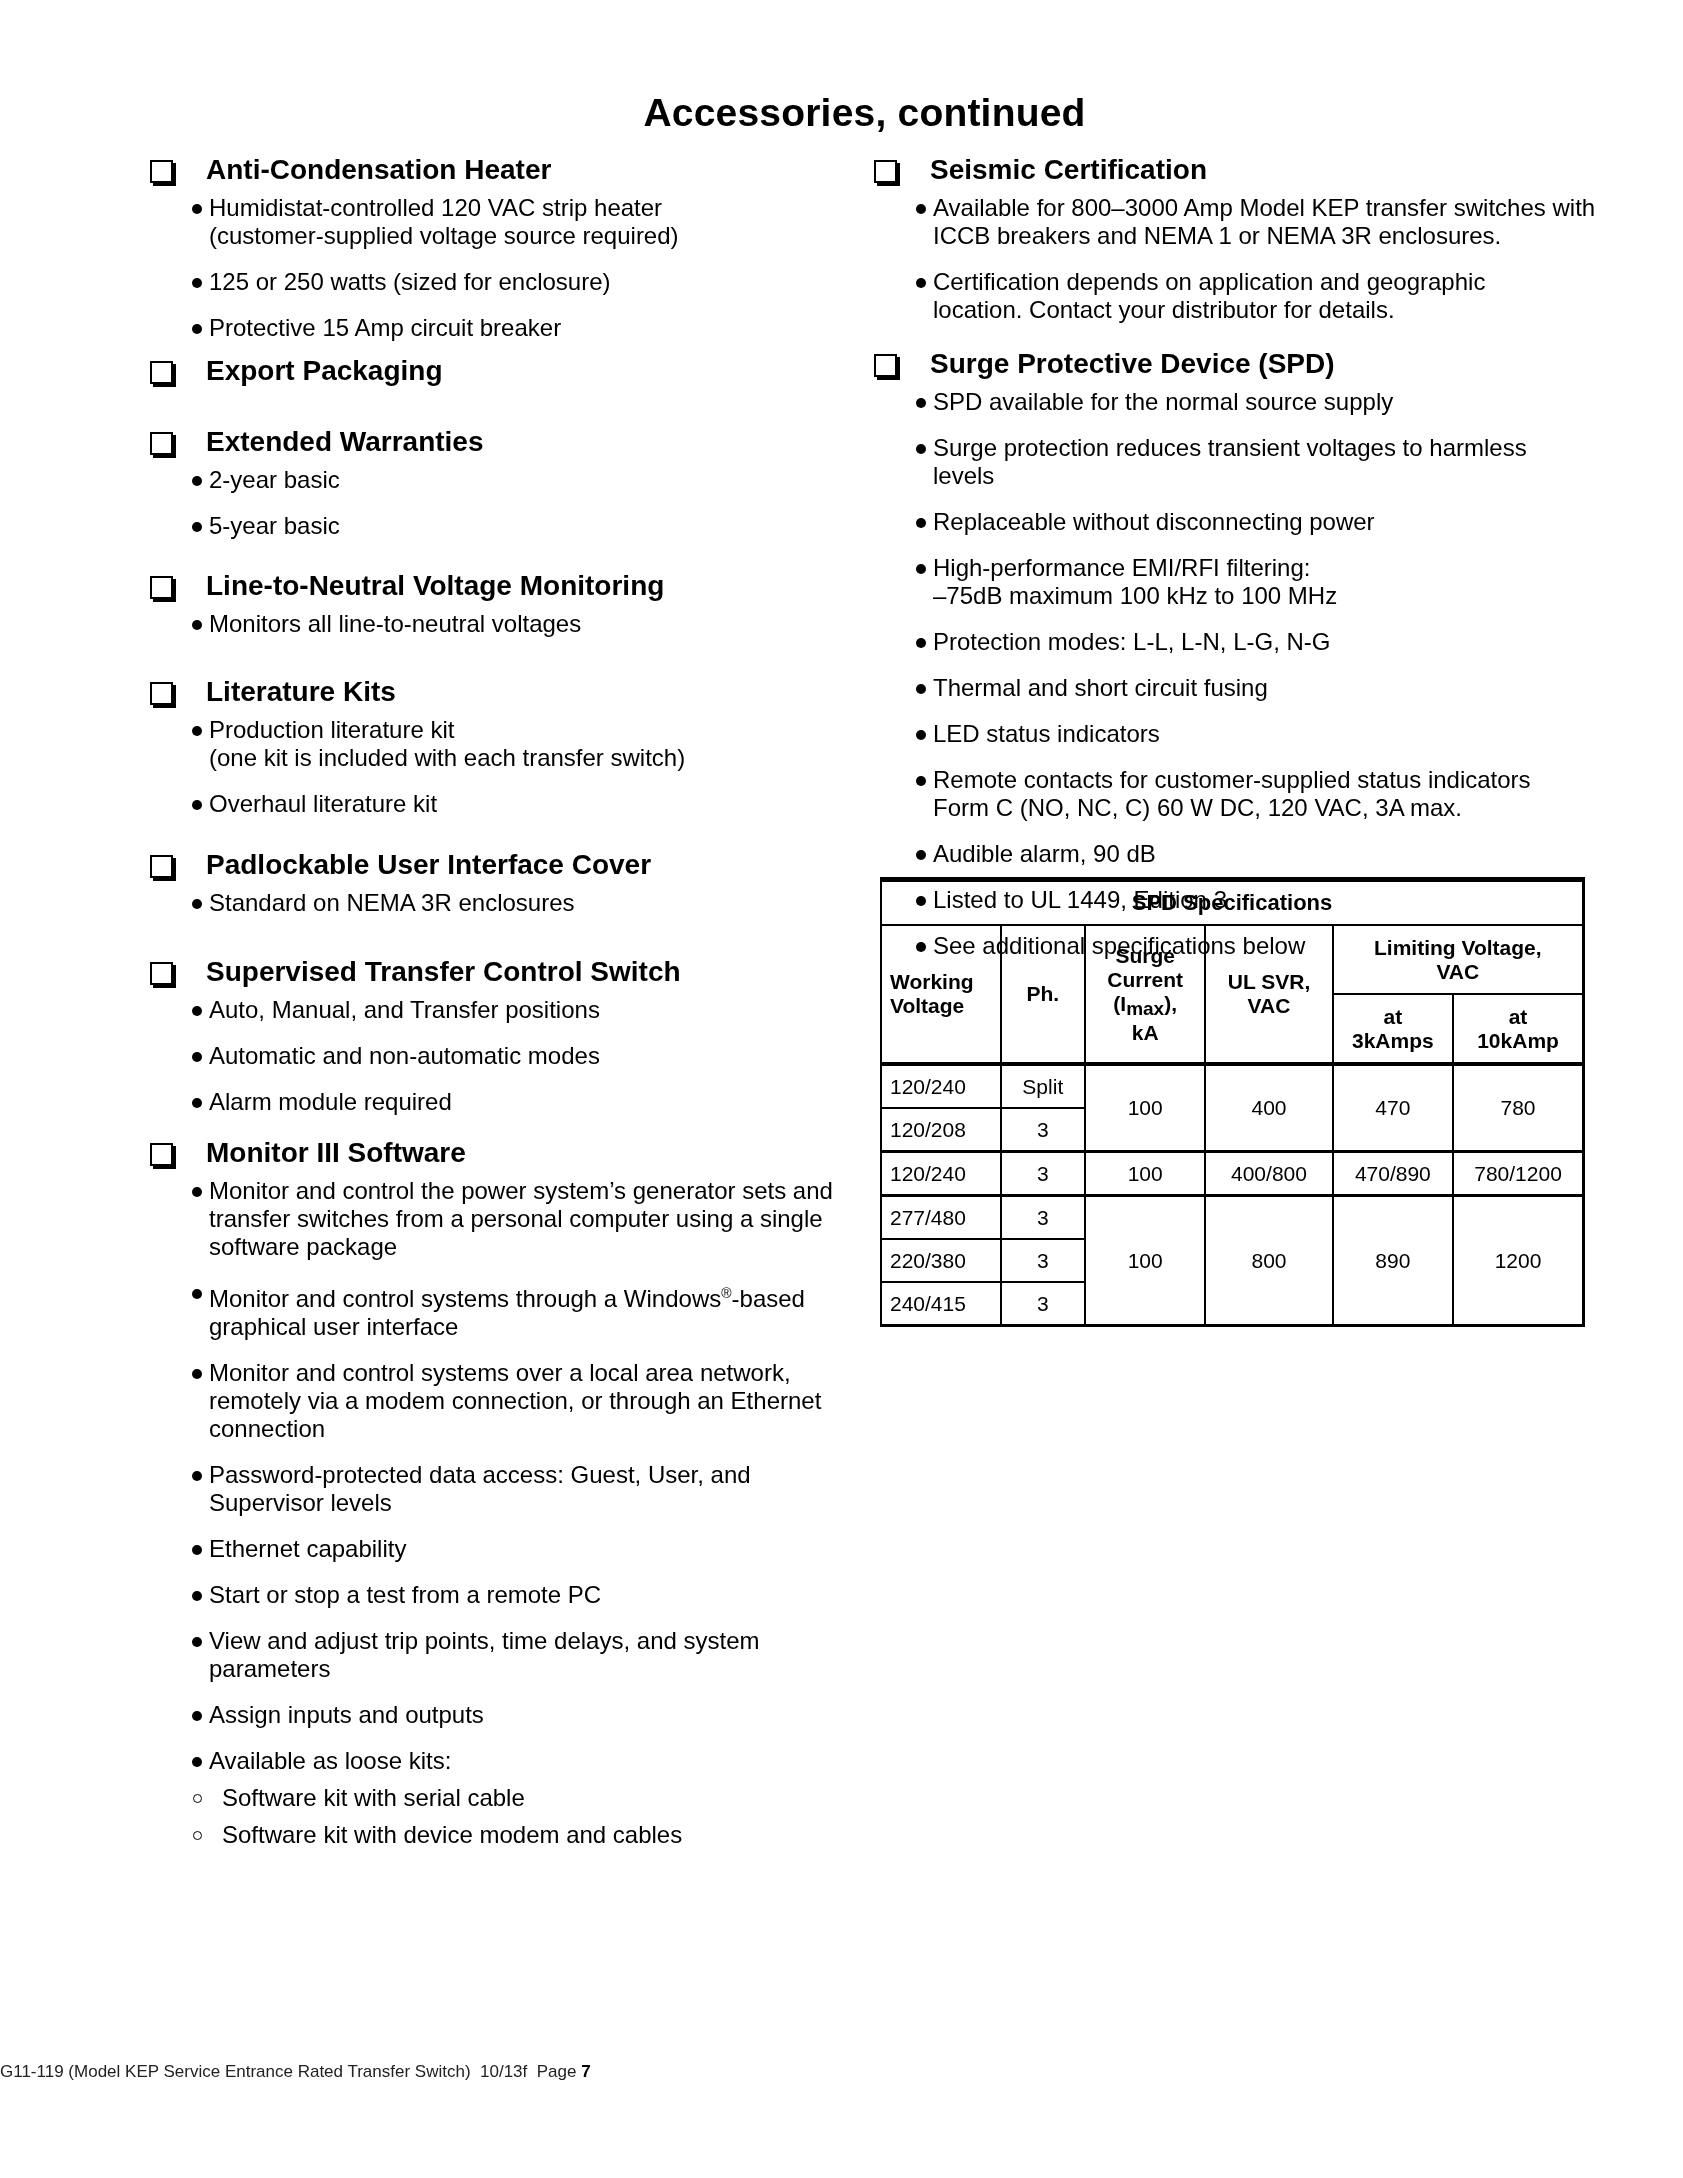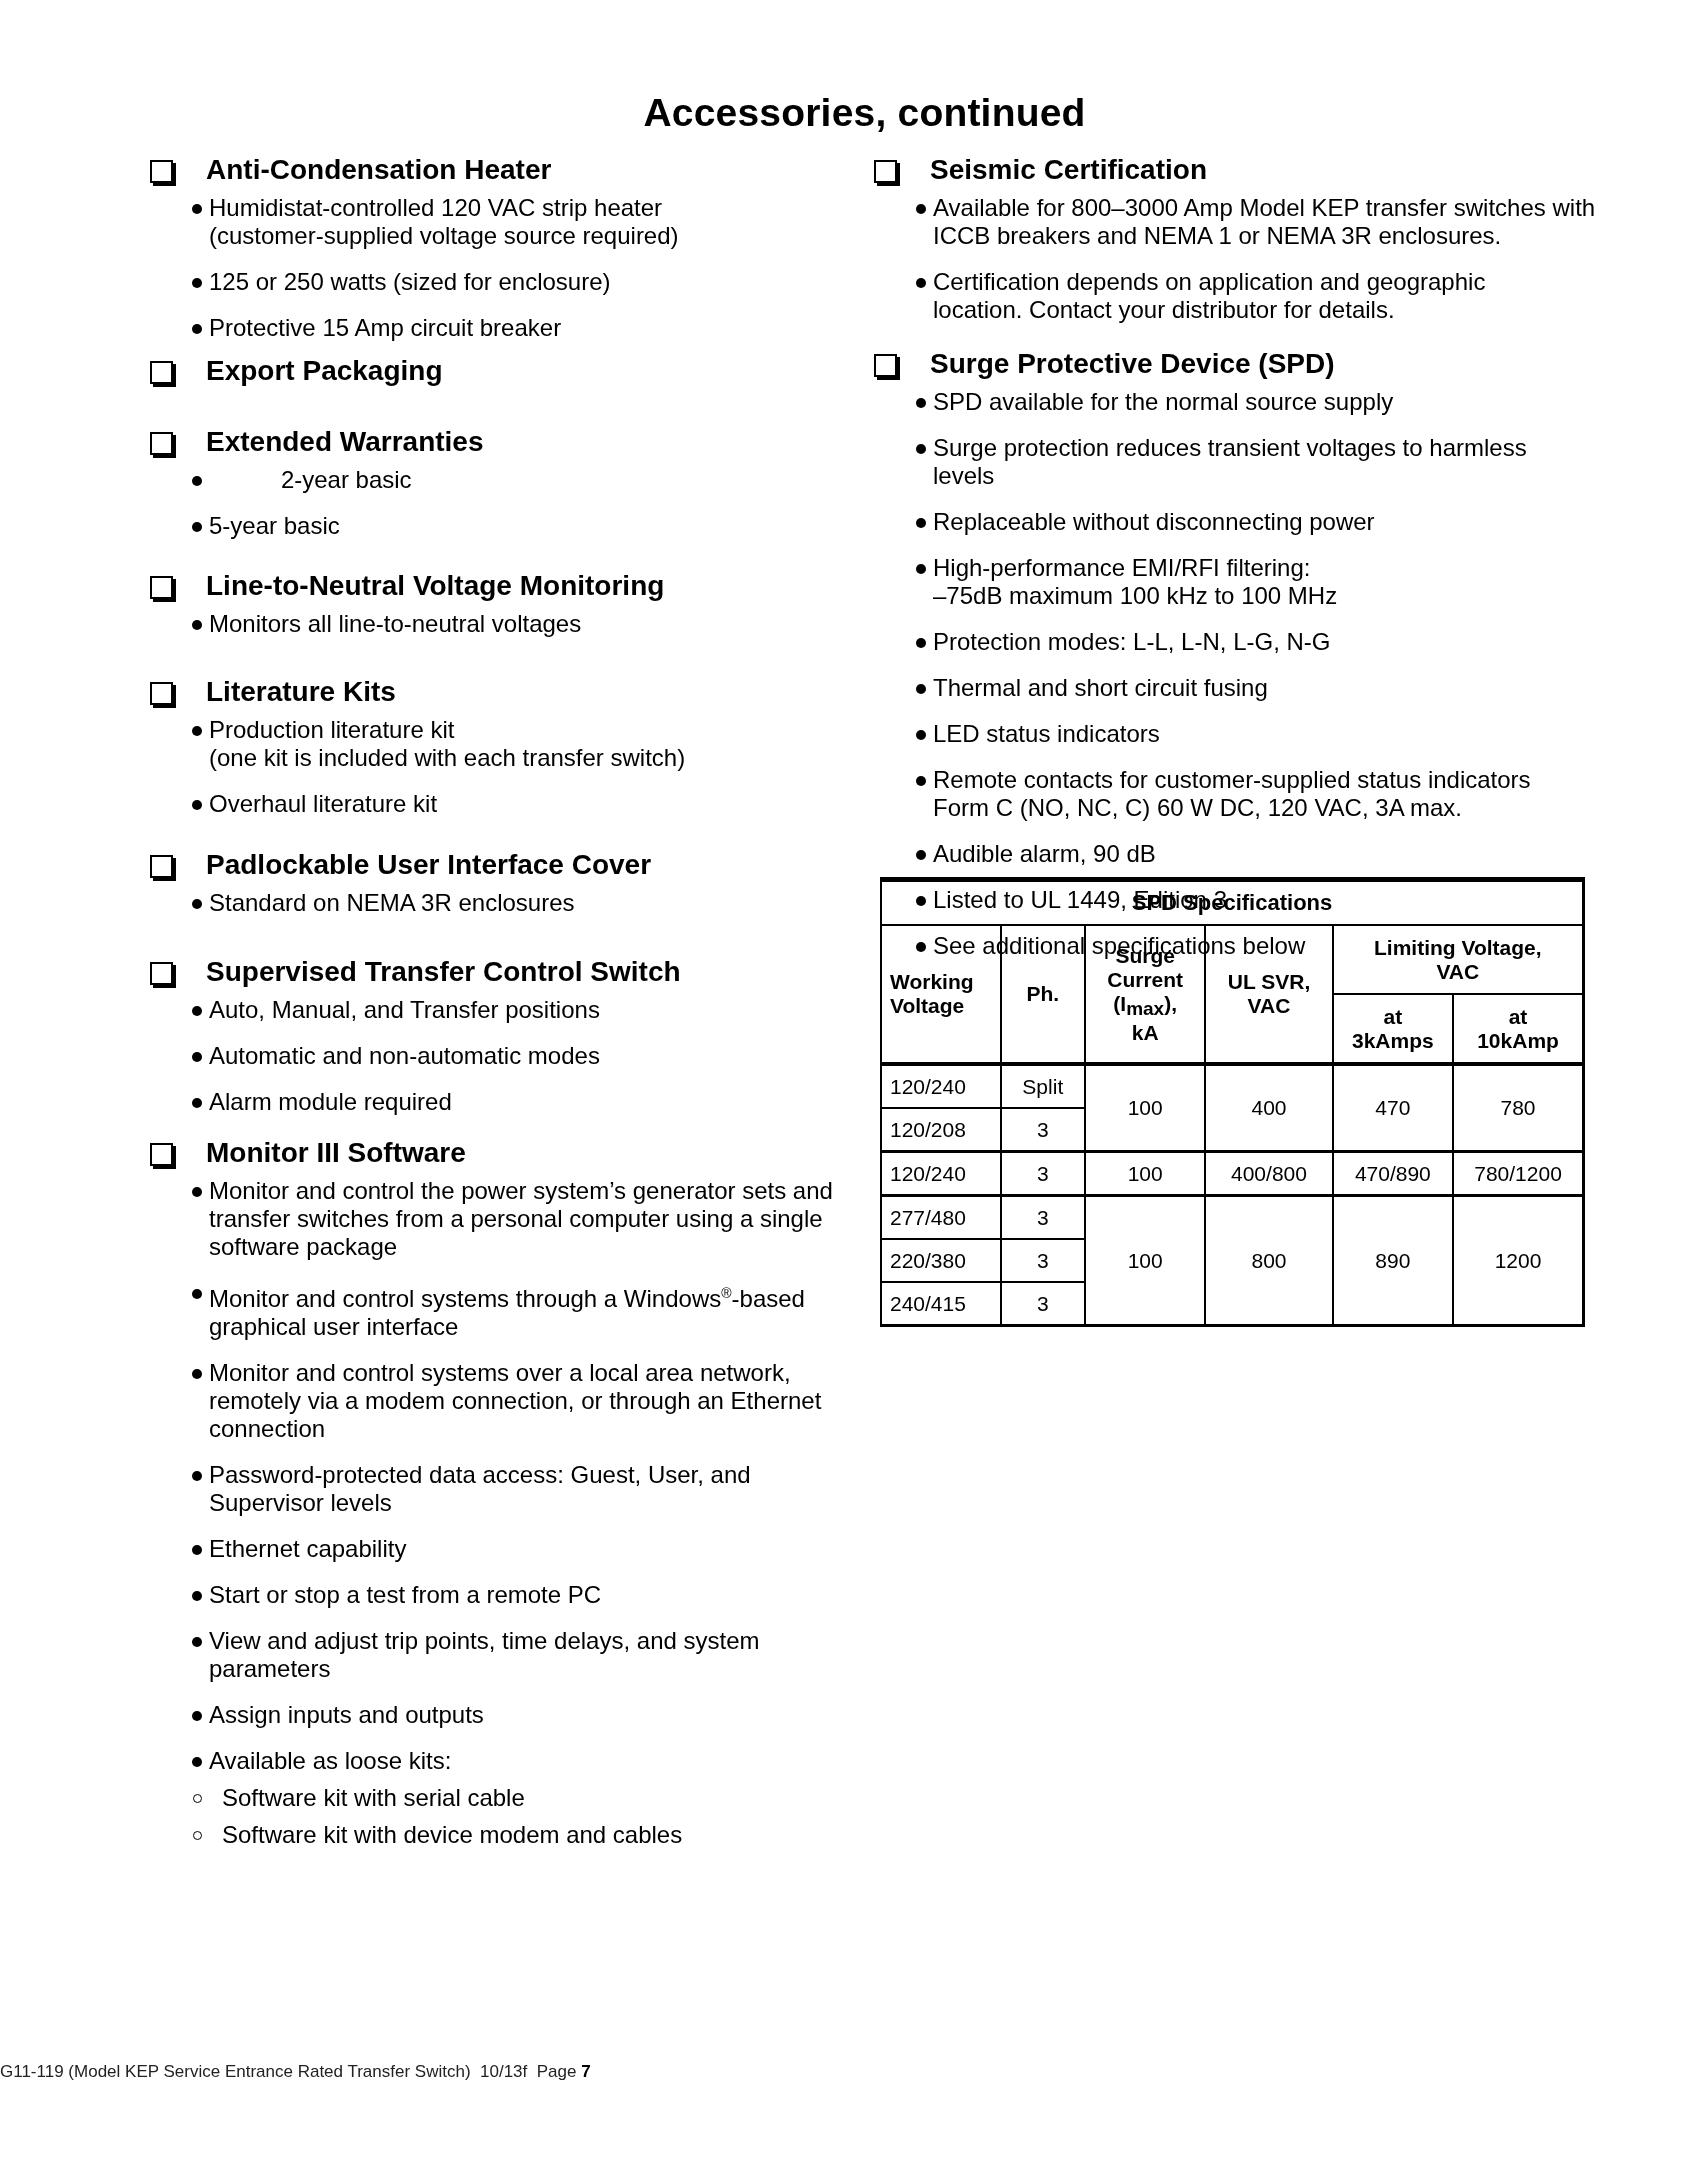--- a/index.html
+++ b/index.html
@@ -64,21 +64,21 @@
     <span class="sec-title">Export Packaging</span>
   </div>
 </div>
 
 <div class="section" style="left:150px; top:425px;">
   <div class="sec-head">
     <span class="checkbox"></span>
     <span class="sec-title">Extended Warranties</span>
   </div>
   <ul class="bul">
-    <li style="margin-top:7px;text-align:center;">2-year basic</li>
+    <li style="margin-top:7px;">2-year basic</li>
     <li>5-year basic</li>
   </ul>
 </div>
 
 <div class="section" style="left:150px; top:569px;">
   <div class="sec-head">
     <span class="checkbox"></span>
     <span class="sec-title">Line-to-Neutral Voltage Monitoring</span>
   </div>
   <ul class="bul">

